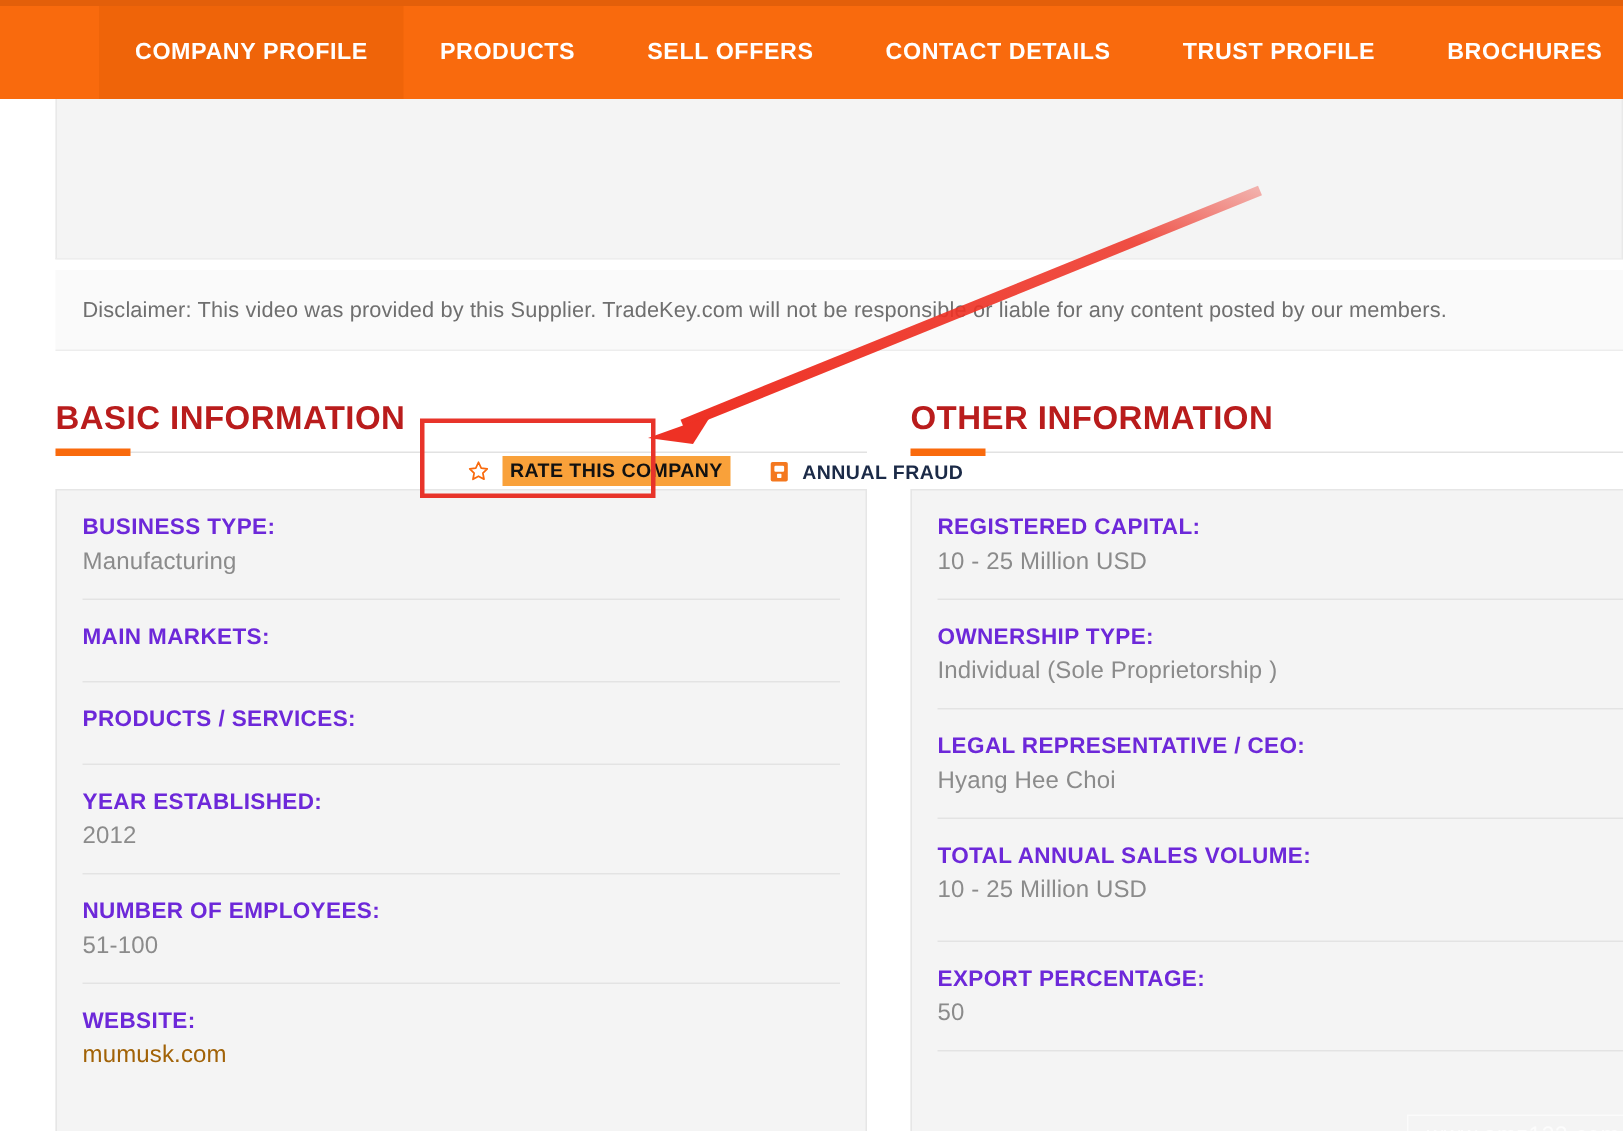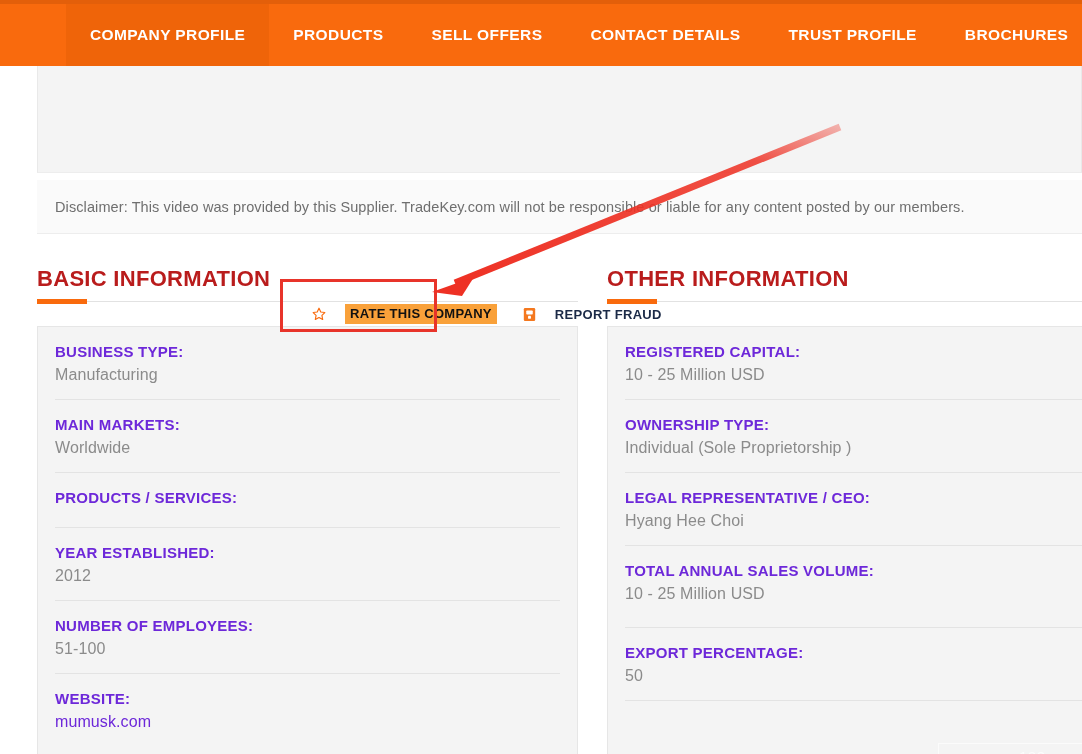--- a/index.html
+++ b/index.html
@@ -107,21 +107,21 @@
     left: 275px;
     top: 38px;
     display: flex;
     align-items: center;
     gap: 26px;
     z-index: 3;
   }
   .action {
     display: flex;
     align-items: center;
-    gap: 19px;
+    gap: 9px;
     font-size: 13px;
     font-weight: 700;
     color: #1b2a47;
     letter-spacing: 0.3px;
     white-space: nowrap;
   }
   .action .label-hl {
     background: #f9a13a;
     padding: 2px 5px 3px 5px;
     color: #111111;
@@ -147,21 +147,21 @@
     color: #6d28d9;
     letter-spacing: 0.25px;
     text-transform: uppercase;
     margin-bottom: 6px;
   }
   .row-value {
     font-size: 16px;
     color: #8b8b8b;
     letter-spacing: 0.1px;
   }
-  .row-value.link { color: #6d28d9; }
+  .row-value.link { color: #a16207; }
   .row.tall { padding-bottom: 24px; }
 
   .watermark {
     position: absolute;
     right: 14px; bottom: 22px;
     font-size: 15px;
     color: #ffffff;
     opacity: 0.75;
     border: 1px solid rgba(255,255,255,0.85);
     padding: 4px 12px;
@@ -234,32 +234,31 @@
         <span class="label-hl">RATE THIS COMPANY</span>
       </div>
       <div class="action">
         <span>
           <svg class="icon-flag" viewBox="0 0 16 18">
             <rect x="1" y="1" width="14" height="16" rx="1.5" fill="#f4781f"></rect>
             <rect x="4" y="4" width="8" height="5" rx="1" fill="#ffffff"></rect>
             <rect x="6.2" y="10.6" width="3.6" height="3.6" rx="0.6" fill="#ffffff"></rect>
           </svg>
         </span>
-        <span>REPORT FRAUD</span>
+        <span>ANNUAL FRAUD</span>
       </div>
     </div>
 
     <div class="card card-left">
       <div class="row">
         <div class="row-label">BUSINESS TYPE:</div>
         <div class="row-value">Manufacturing</div>
       </div>
       <div class="row">
         <div class="row-label">MAIN MARKETS:</div>
-        <div class="row-value">Worldwide</div>
       </div>
       <div class="row">
         <div class="row-label">PRODUCTS / SERVICES:</div>
       </div>
       <div class="row">
         <div class="row-label">YEAR ESTABLISHED:</div>
         <div class="row-value">2012</div>
       </div>
       <div class="row">
         <div class="row-label">NUMBER OF EMPLOYEES:</div>

